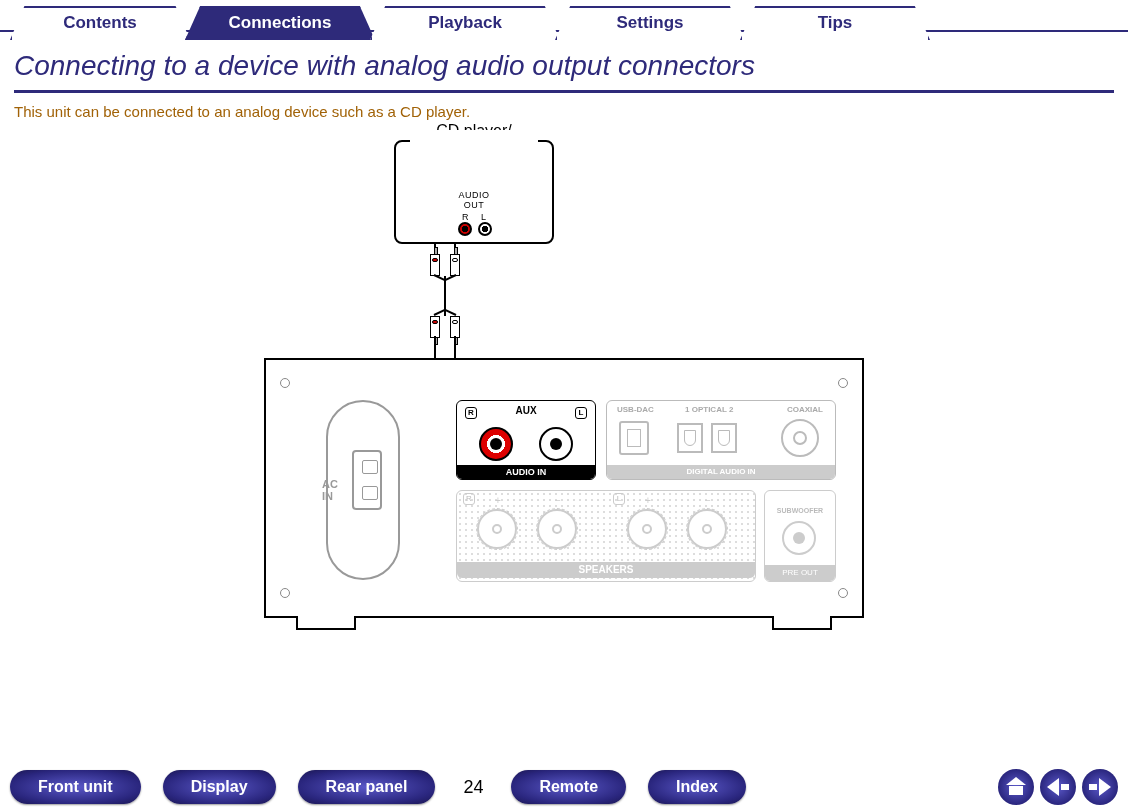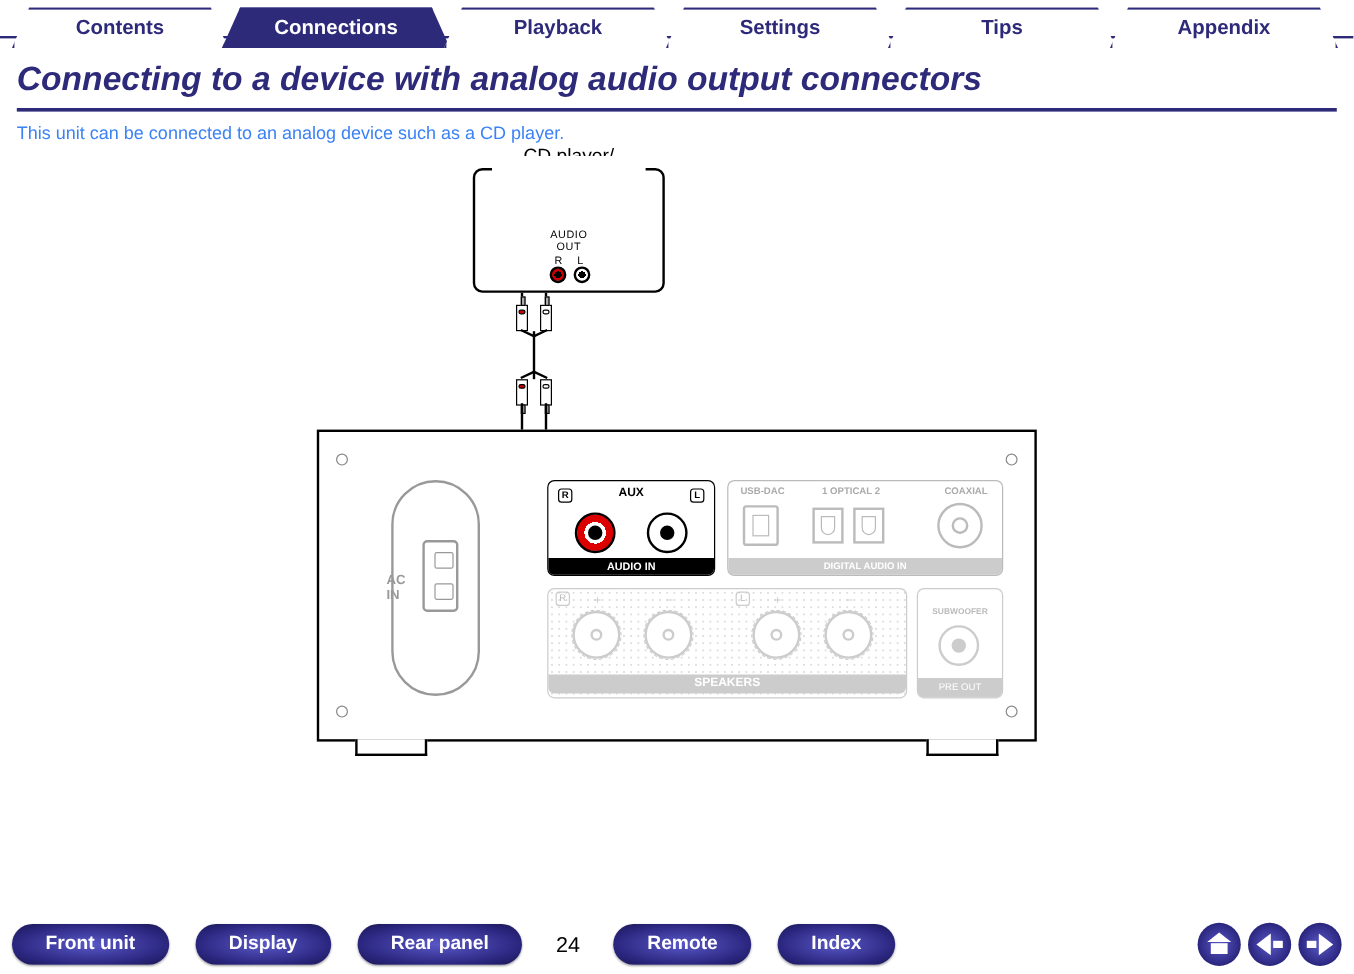--- a/index.html
+++ b/index.html
@@ -15,23 +15,23 @@
   }
   .tab.active { background: #2e2a7a; color: #fff; }
   .t1 { left: 10px;  width: 180px; }
   .t2 { left: 185px; width: 190px; }
   .t3 { left: 370px; width: 190px; }
   .t4 { left: 555px; width: 190px; }
   .t5 { left: 740px; width: 190px; }
   .t6 { left: 925px; width: 190px; }
 
   
-  .heading { color: #2e2a7a; font-style: italic; font-weight: bold; font-size: 28px; padding: 18px 14px 4px; }
+  .heading { color: #2e2a7a; font-style: italic; font-weight: normal; font-size: 28px; padding: 18px 14px 4px; }
   .rule { height: 3px; background: #2e2a7a; margin: 4px 14px 10px; }
-  .intro { font-size: 15px; color: #3b82f6; padding: 0 14px 8px; }
+  .intro { font-size: 15px; color: #a16207; padding: 0 14px 8px; }
 
   
   .diagram { position: relative; width: 100%; height: 560px; }
 
   
   .cdbox {
     position: absolute; left: 394px; top: 12px; width: 160px; height: 104px;
     border: 2px solid #000; border-radius: 8px; background: #fff;
   }
   .cdlabel { position: absolute; left: 380px; top: -6px; width: 188px; text-align: center; font-size: 16px; line-height: 18px; }
@@ -153,21 +153,20 @@
 </style>
 </head>
 <body>
 
 <div class="top-tabs">
   <div class="tab t1">Contents</div>
   <div class="tab t2 active">Connections</div>
   <div class="tab t3">Playback</div>
   <div class="tab t4">Settings</div>
   <div class="tab t5">Tips</div>
-  <div class="tab t6">Appendix</div>
 </div>
 
 <h1 class="heading">Connecting to a device with analog audio output connectors</h1>
 <div class="rule"></div>
 <p class="intro">This unit can be connected to an analog device such as a CD player.</p>
 
 <div class="diagram">
 
   <div class="cdlabel">
     <span>CD player/</span><br>

